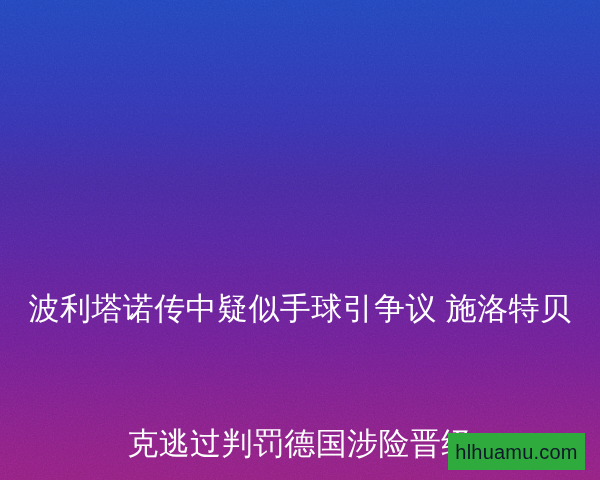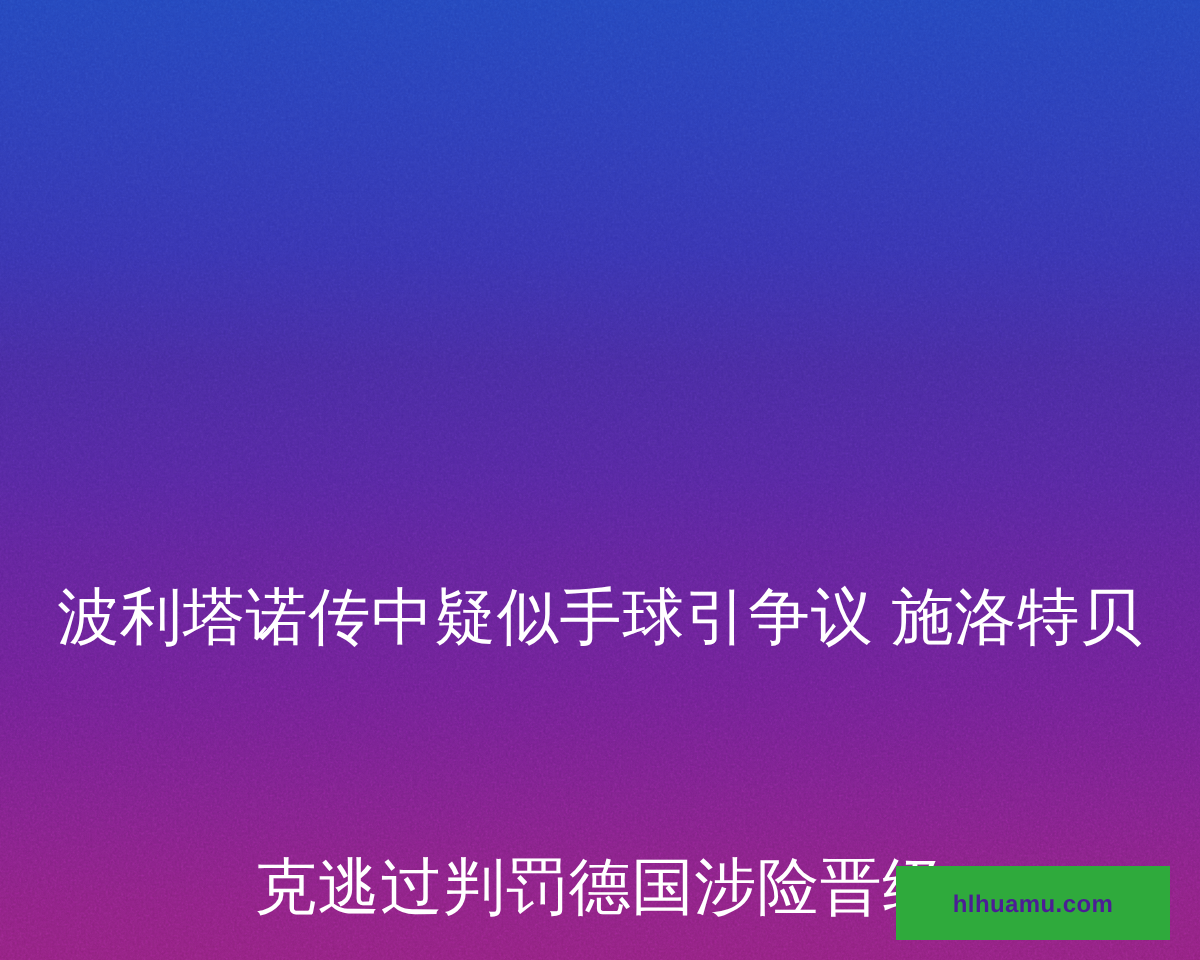--- a/index.html
+++ b/index.html
@@ -78,24 +78,24 @@
     left: 448px;
     top: 433px;
     width: 137px;
     height: 37px;
     background: #2faa3c;
     display: flex;
     align-items: center;
     justify-content: center;
   }
   #watermark-text {
-    color: #4c1d95;
-    font-size: 12px;
+    color: #0f172a;
+    font-size: 20px;
     letter-spacing: 0.2px;
-    font-weight: 700;
+    font-weight: 400;
     line-height: 1;
   }
 </style>
 </head>
 <body>
 
 <div id="stage">
 
   <div id="bg-gradient"></div>
 

